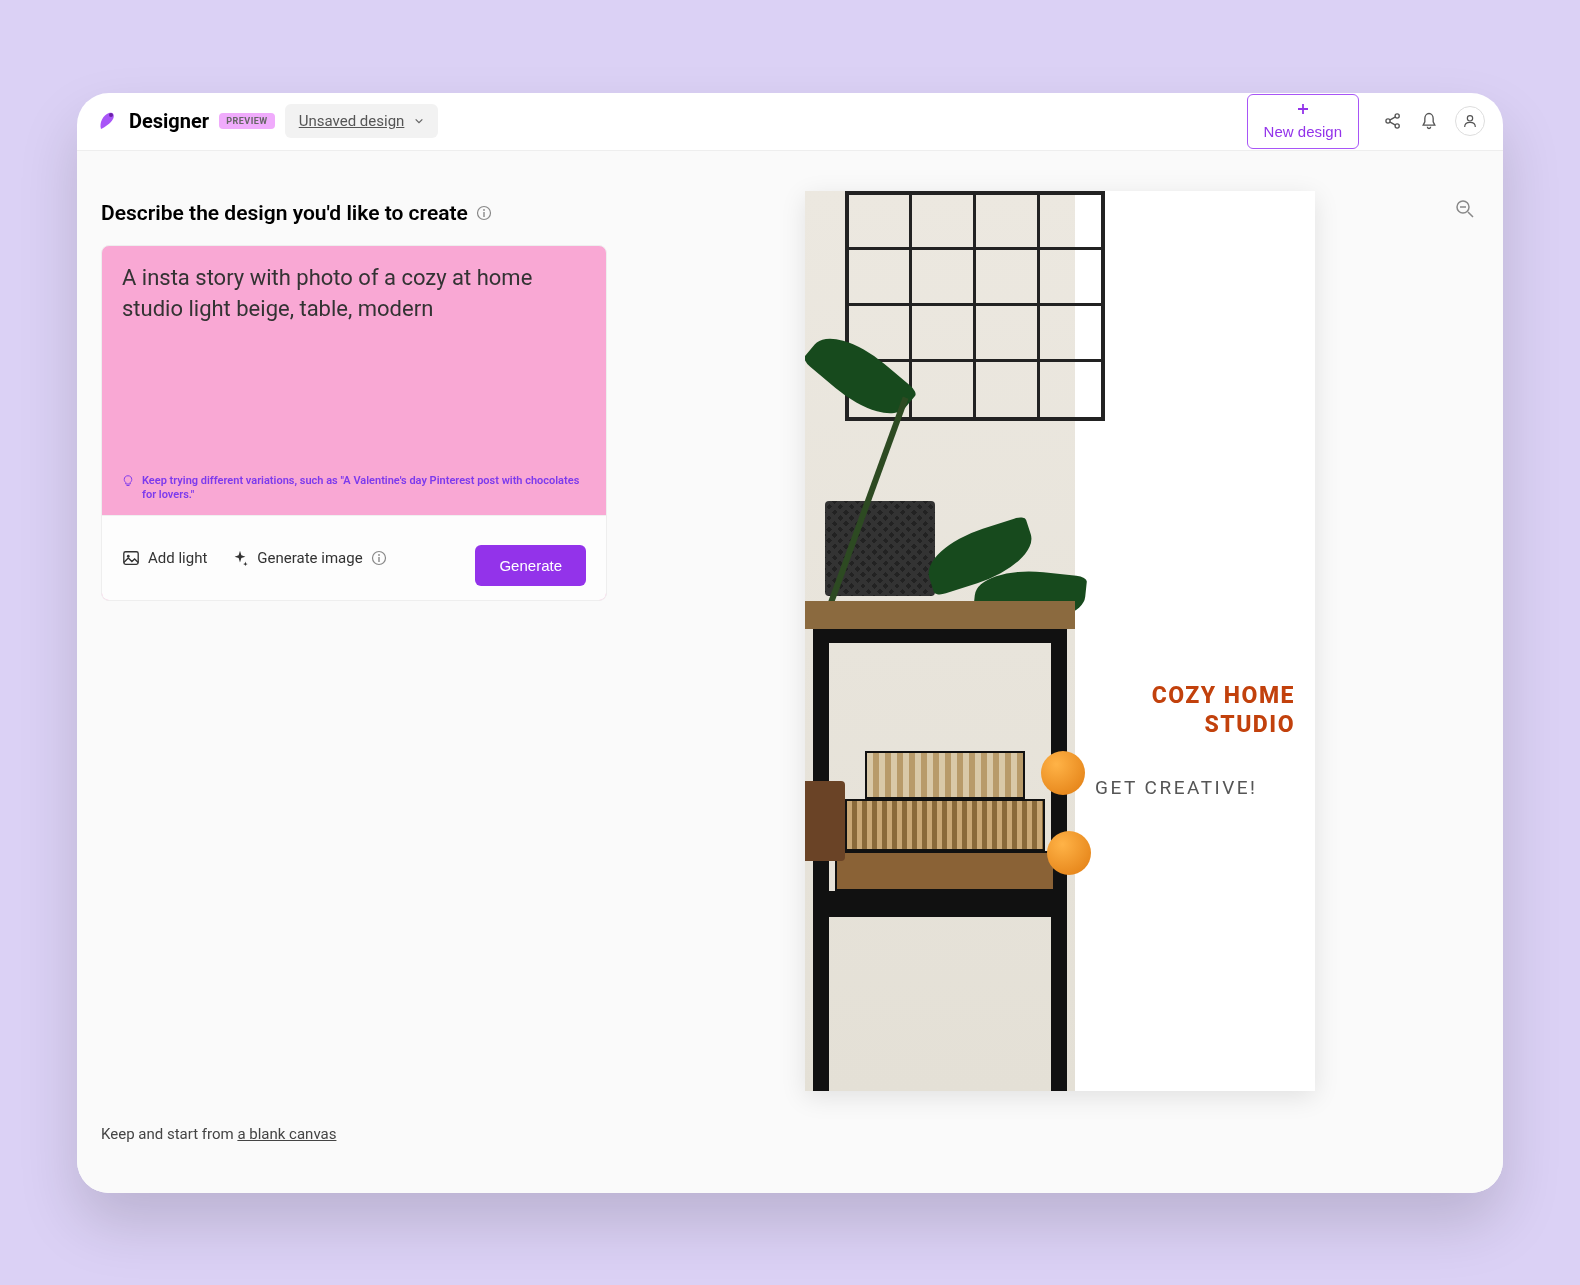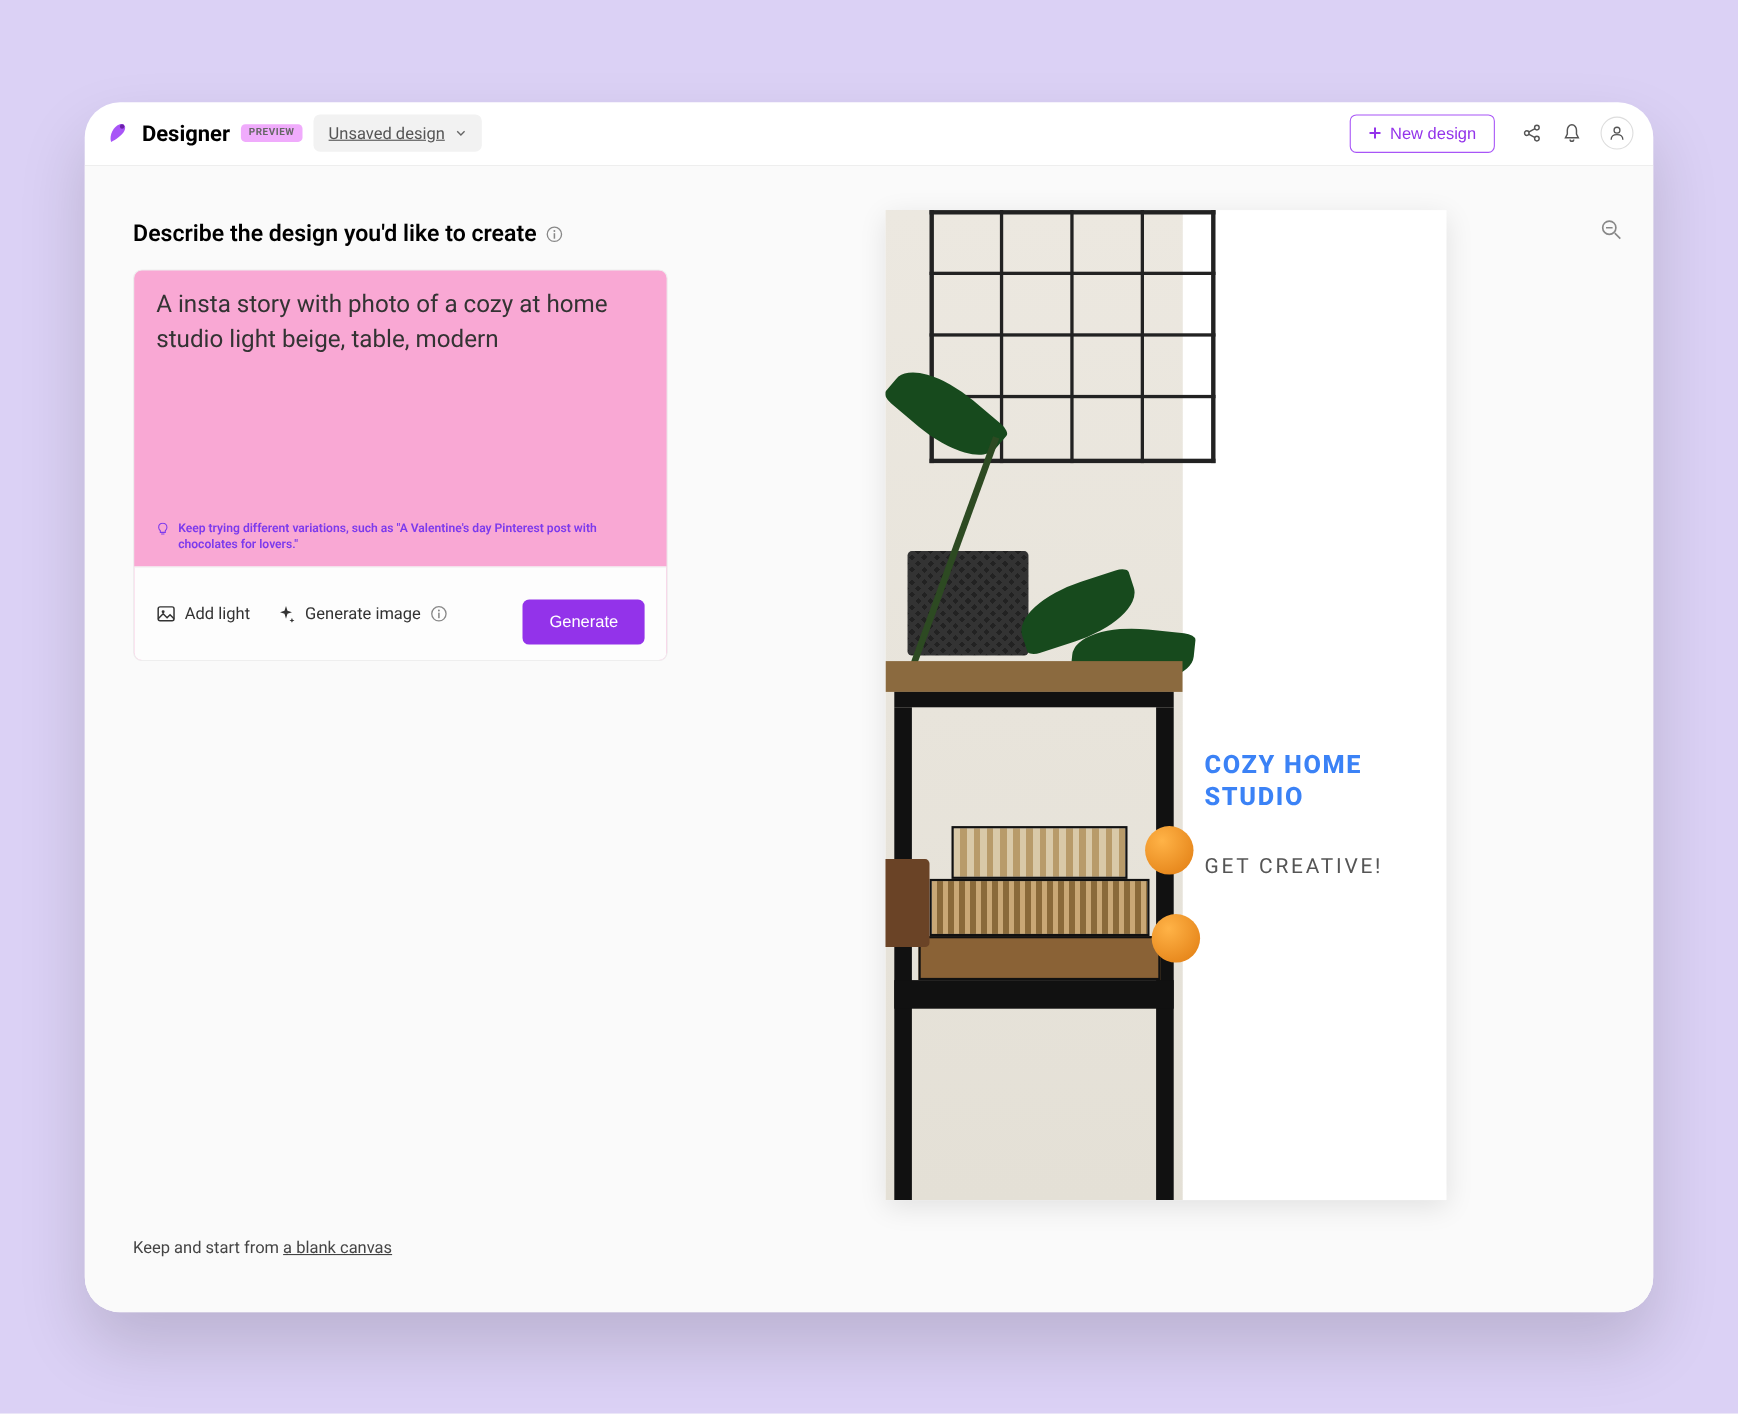--- a/index.html
+++ b/index.html
@@ -41,28 +41,28 @@
     background: #f2f2f2; border-radius: 6px; padding: 8px 14px;
     display: flex; align-items: center; gap: 10px; font-size: 15px; color: #555;
     cursor: pointer;
     text-decoration: underline;
   }
   .chev { width: 10px; height: 10px; }
   .spacer { flex: 1; }
   .new-design-btn {
     border: 1.5px solid #a855f7; color: #9333ea; background: #fff;
     padding: 8px 16px; border-radius: 6px; font-size: 15px; font-weight: 500;
-    display: flex; align-items: center; gap: 8px; cursor: pointer;
+    display: flex; align-items: center; gap: 8px; cursor: pointer; flex-direction: column;
   }
   .header-icons { display: flex; gap: 16px; margin-left: 14px; align-items: center; }
   .hicon { width: 20px; height: 20px; color: #555; cursor: pointer; }
   .hicon.circle { border: 1px solid #ddd; border-radius: 50%; width: 30px; height: 30px; display:flex; align-items:center; justify-content:center;}
   
   .main { flex:1; display: flex; background: #fafafa; position: relative; padding-top: 30px;}
-  .left-pane { width: 560px; padding: 20px 30px 20px 44px; display: flex; flex-direction: column; }
+  .left-pane { width: 560px; padding: 20px 30px 20px 24px; display: flex; flex-direction: column; }
   .section-title { font-size: 21px; font-weight: 600; display: flex; align-items: center; gap: 8px; margin-bottom: 20px;}
   .info-ic { width: 16px; height: 16px; color: #888; }
   
   .prompt-card { background: #f9a8d4; border: 1px solid #eee; border-radius: 8px; overflow: hidden;}
   .prompt-text { padding: 16px 20px; min-height: 220px; font-size: 22px; color: #333; line-height: 1.45;}
   .hint-row { display: flex; gap: 8px; padding: 8px 20px 12px 20px; font-size: 11px; color: #7c3aed; font-weight: 600; line-height:1.35;}
   .bulb { width: 12px; height: 12px; flex-shrink:0; margin-top:1px;}
   .action-row { display: flex; align-items: center; gap: 24px; padding: 14px 20px; border-top: 1px solid #f0f0f0; background:#fdfdfd;}
   .action-item { display: flex; align-items: center; gap: 8px; font-size: 15px; color: #333; cursor: pointer;}
   .action-ic { width: 18px; height: 18px; }
@@ -74,21 +74,21 @@
   .skip-row a { color: #444; }
   
   .right-pane { flex:1; position: relative; display: flex; align-items:flex-start; justify-content:center; padding: 10px 30px 40px 10px;}
   .zoom-ic { position: absolute; top: 18px; right: 28px; width: 20px; height:20px; color:#888; cursor:pointer;}
   .canvas {
     width: 510px; height: 900px; background: #fff; box-shadow: 0 6px 24px rgba(0,0,0,0.1);
     display: flex; position: relative; overflow: hidden;
   }
   .canvas-img { width: 270px; height: 100%; position: relative; background:#e8e4dc;}
   .canvas-text { flex:1; padding: 0 20px; display:flex; flex-direction:column; justify-content:center; gap: 36px; margin-top:200px;}
-  .ct-title { font-size: 23px; font-weight: 800; letter-spacing: 1.5px; line-height:1.25; color:#3b82f6;}
+  .ct-title { font-size: 23px; font-weight: 800; letter-spacing: 1.5px; line-height:1.25; color:#c2410c;text-align:right;}
   .ct-sub { font-size: 19px; letter-spacing: 2.5px; color:#555;}
 
   
   .wall { position:absolute; inset:0; background: linear-gradient(#ece8e0, #e4e0d6);}
   .gridpanel { position:absolute; top:0; left:40px; width:260px; height:230px; }
   .gridpanel .gl { position:absolute; background:#222;}
   .shelf { position:absolute; top:410px; left:0; right:0; height:28px; background:#8b6a3f;}
   .shelfbar { position:absolute; top:438px; left:8px; right:8px; height:14px; background:#111;}
   .legL, .legR { position:absolute; top:452px; width:16px; height:450px; background:#111;}
   .legL{left:8px;} .legR{right:8px;}

